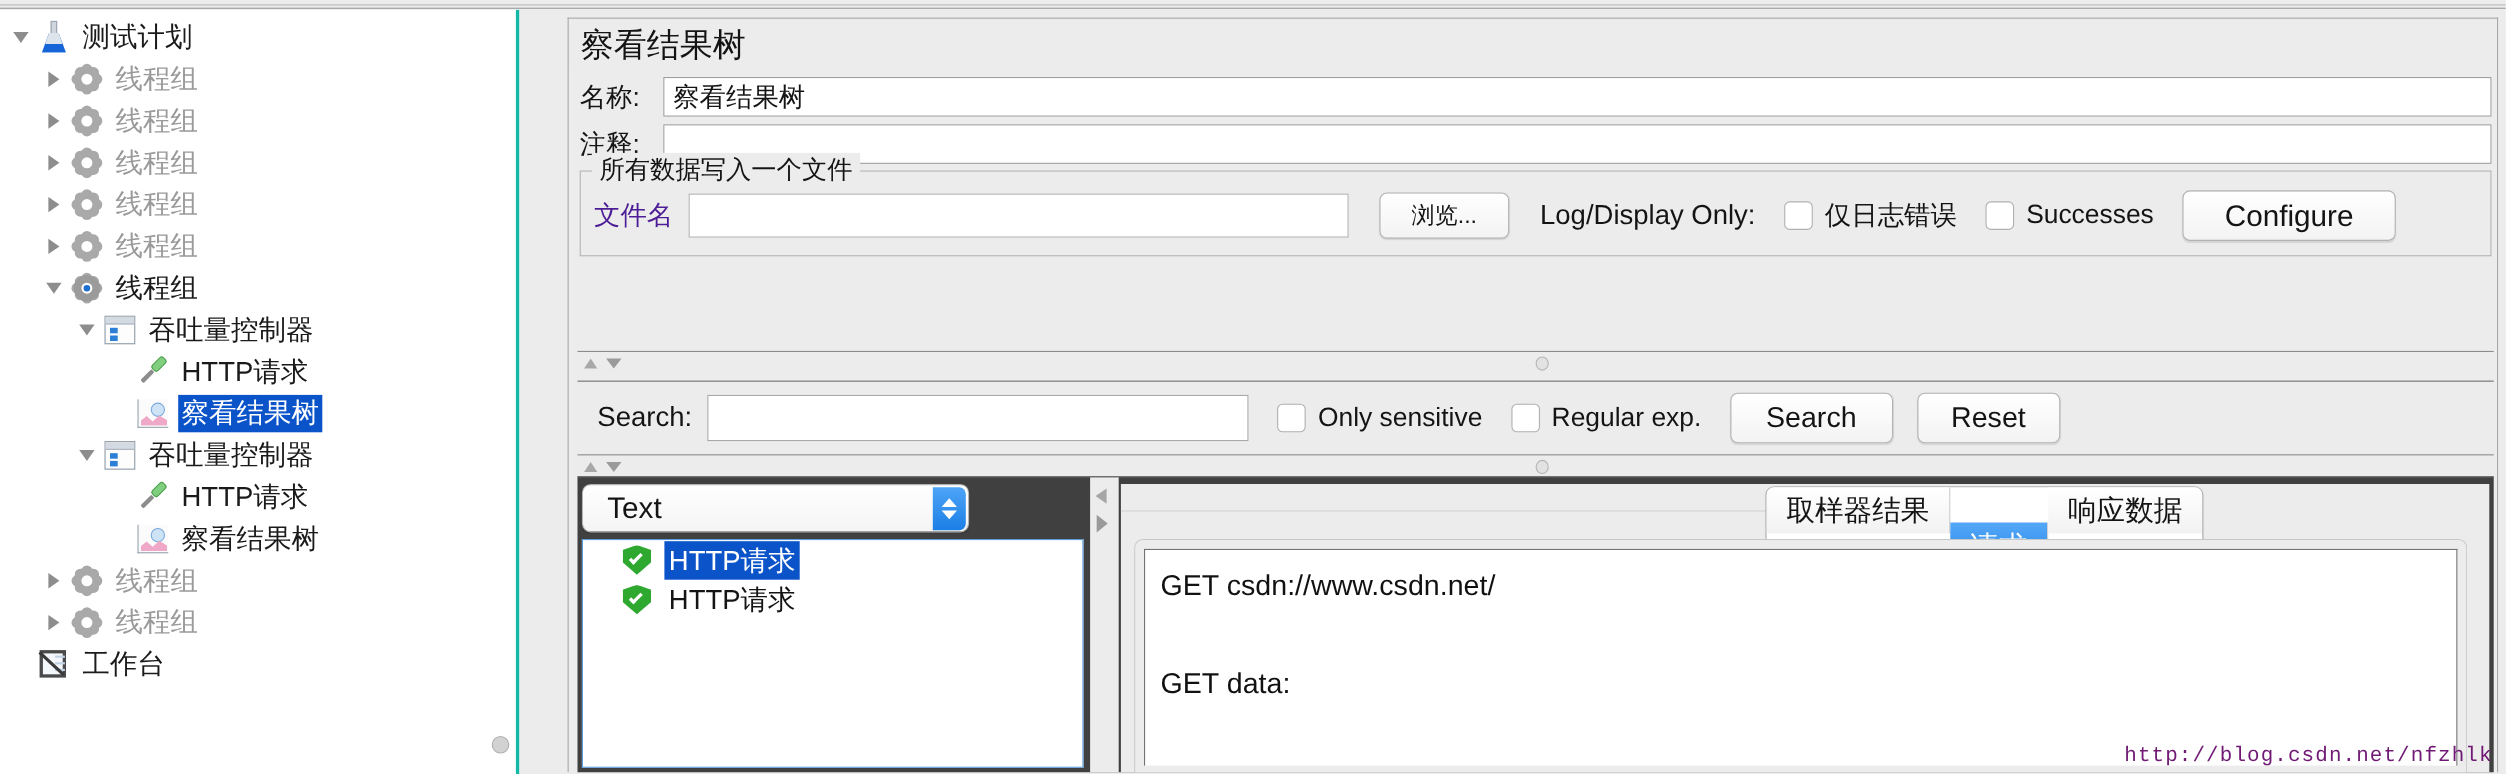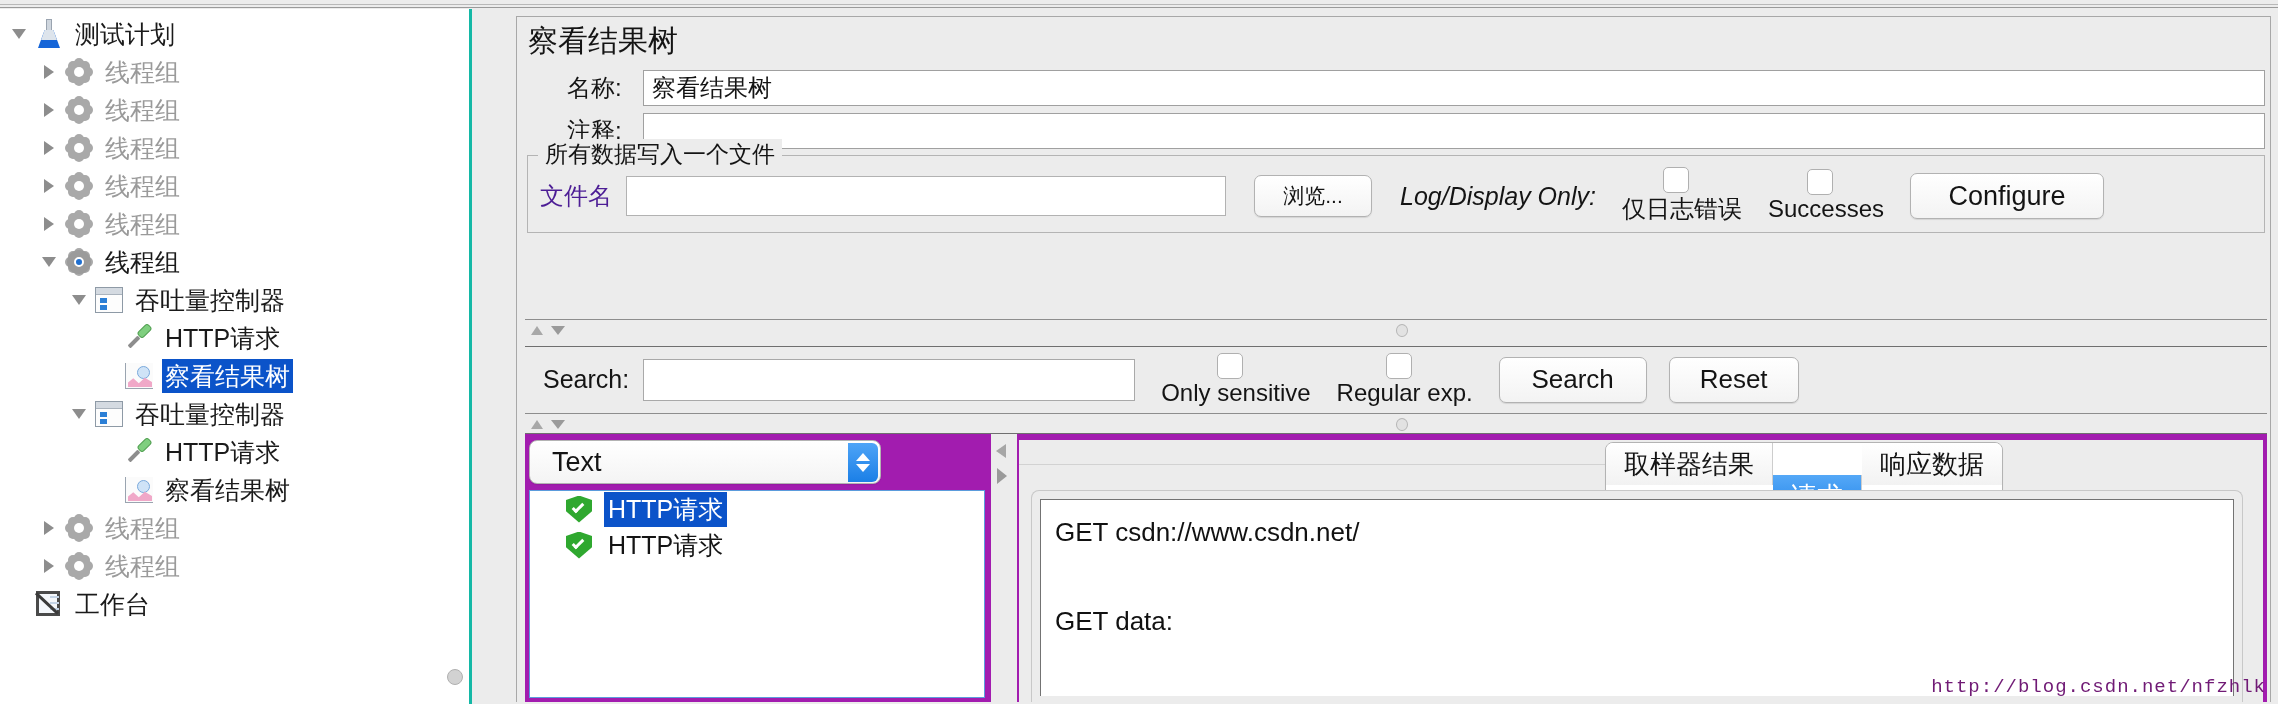--- a/index.html
+++ b/index.html
@@ -203,21 +203,21 @@
     font-size: 30px; color: #141414;
     background: #ececec;
   }
 
   
   .field-block {
     position: absolute; left: 10px; top: 52px; width: 1738px;
   }
   .field-row {
     display: flex; align-items: center;
-    height: 38px; margin-bottom: 5px; margin-left: 40px;
+    height: 38px; margin-bottom: 5px;
   }
   .field-row .f-label {
     width: 76px; min-width: 76px;
     font-size: 24px; color: #141414;
     text-align: left;
   }
   .field-row .f-input {
     flex: 1; height: 36px;
     background: #ffffff;
     border: 1px solid #a0a0a0;
@@ -257,23 +257,23 @@
     color: #141414;
     display: flex; align-items: center; justify-content: center;
     box-shadow: 0 1px 1px rgba(0,0,0,0.10);
     white-space: nowrap;
   }
   .btn-browse {
     width: 118px; height: 42px; margin-left: 28px;
     font-size: 21px;
   }
   .lbl-logdisplay {
-    font-size: 25px; color: #141414; margin-left: 28px; white-space: nowrap; font-style: italic;
-  }
-  .chk-wrap { display: flex; align-items: center; margin-left: 26px; white-space: nowrap; flex-direction: column; }
+    font-size: 25px; color: #141414; margin-left: 28px; white-space: nowrap;
+  }
+  .chk-wrap { display: flex; align-items: center; margin-left: 26px; white-space: nowrap; }
   .chk {
     width: 26px; height: 26px;
     background: #ffffff;
     border: 1px solid #b0b0b0;
     border-radius: 5px;
     margin-right: 11px;
   }
   .chk-wrap .chk-label { font-size: 24px; color: #141414; }
   .btn-configure {
     width: 194px; height: 46px; margin-left: 26px; font-size: 27px;
@@ -318,21 +318,21 @@
   .search-area .s-input {
     width: 492px; height: 42px; background: #ffffff; border: 1px solid #a9a9a9;
   }
   .btn-search { width: 148px; height: 46px; margin-left: 26px; font-size: 26px; }
   .btn-reset { width: 130px; height: 46px; margin-left: 22px; font-size: 26px; }
 
   
   .lower-pane {
     position: absolute; left: 8px; top: 416px;
     width: 1742px; height: 270px;
-    background: #a21caf;
+    background: #404040;
     border-top: 1px solid #6f6f6f;
   }
   .left-lower {
     position: absolute; left: 4px; top: 6px; width: 456px; height: 258px;
   }
   .combo {
     position: relative;
     width: 352px; height: 44px;
     background: linear-gradient(#ffffff, #f4f4f4);
     border: 1px solid #b3b3b3; border-radius: 8px;

